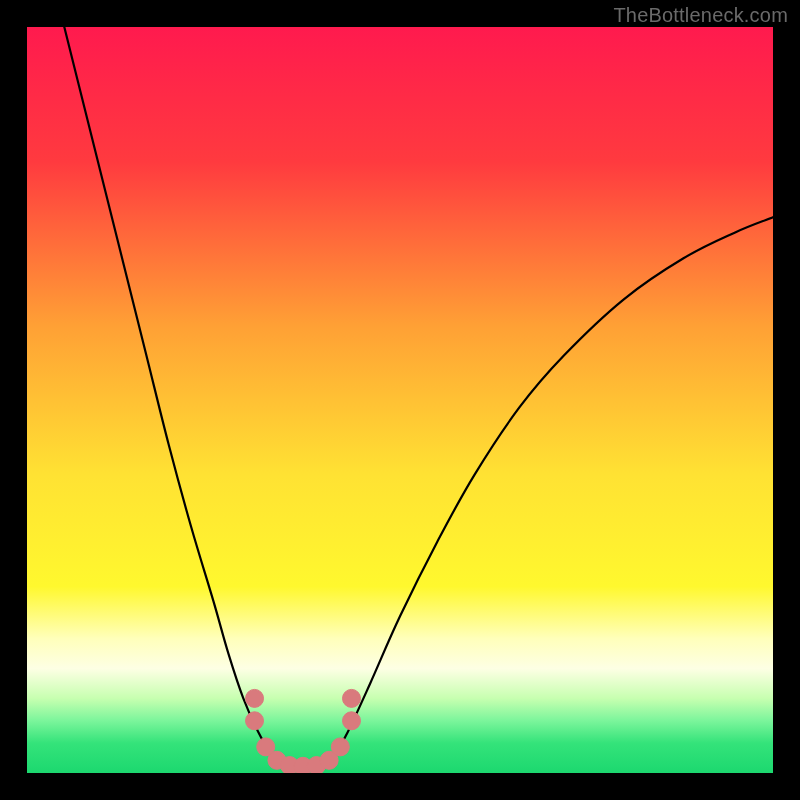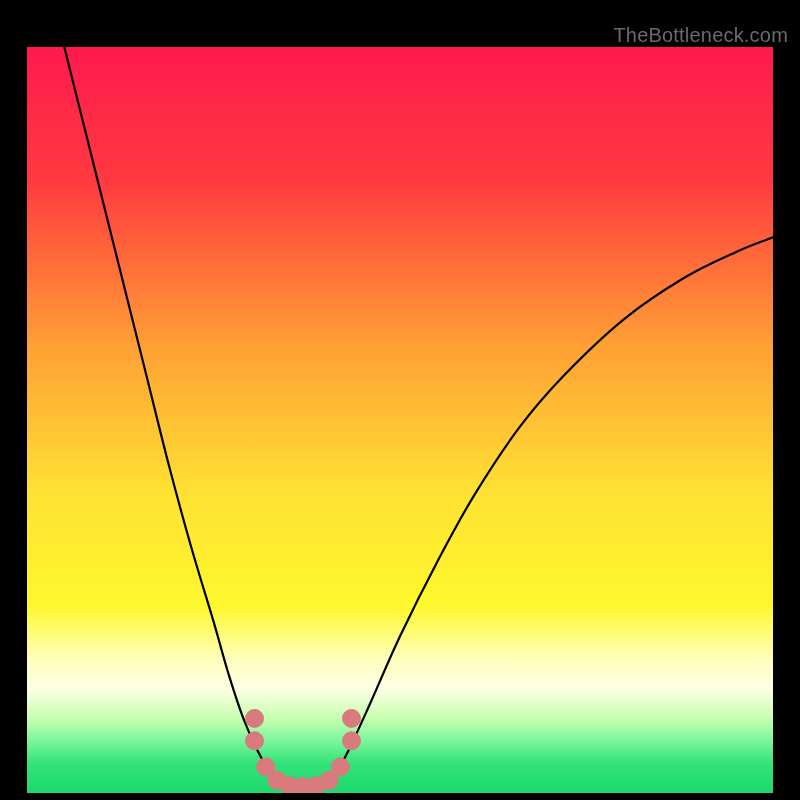--- a/index.html
+++ b/index.html
@@ -11,21 +11,20 @@
     overflow: hidden;
     font-family: Arial, Helvetica, sans-serif;
   }
   .frame {
     position: absolute;
     left: 0;
     top: 0;
     width: 800px;
     height: 682px;
     background: #000;
-    margin-top: 20px;
   }
   .watermark {
     position: absolute;
     top: 4px;
     right: 12px;
     color: #6a6a6a;
     font-size: 20px;
     font-weight: 400;
     letter-spacing: 0.2px;
     user-select: none;

